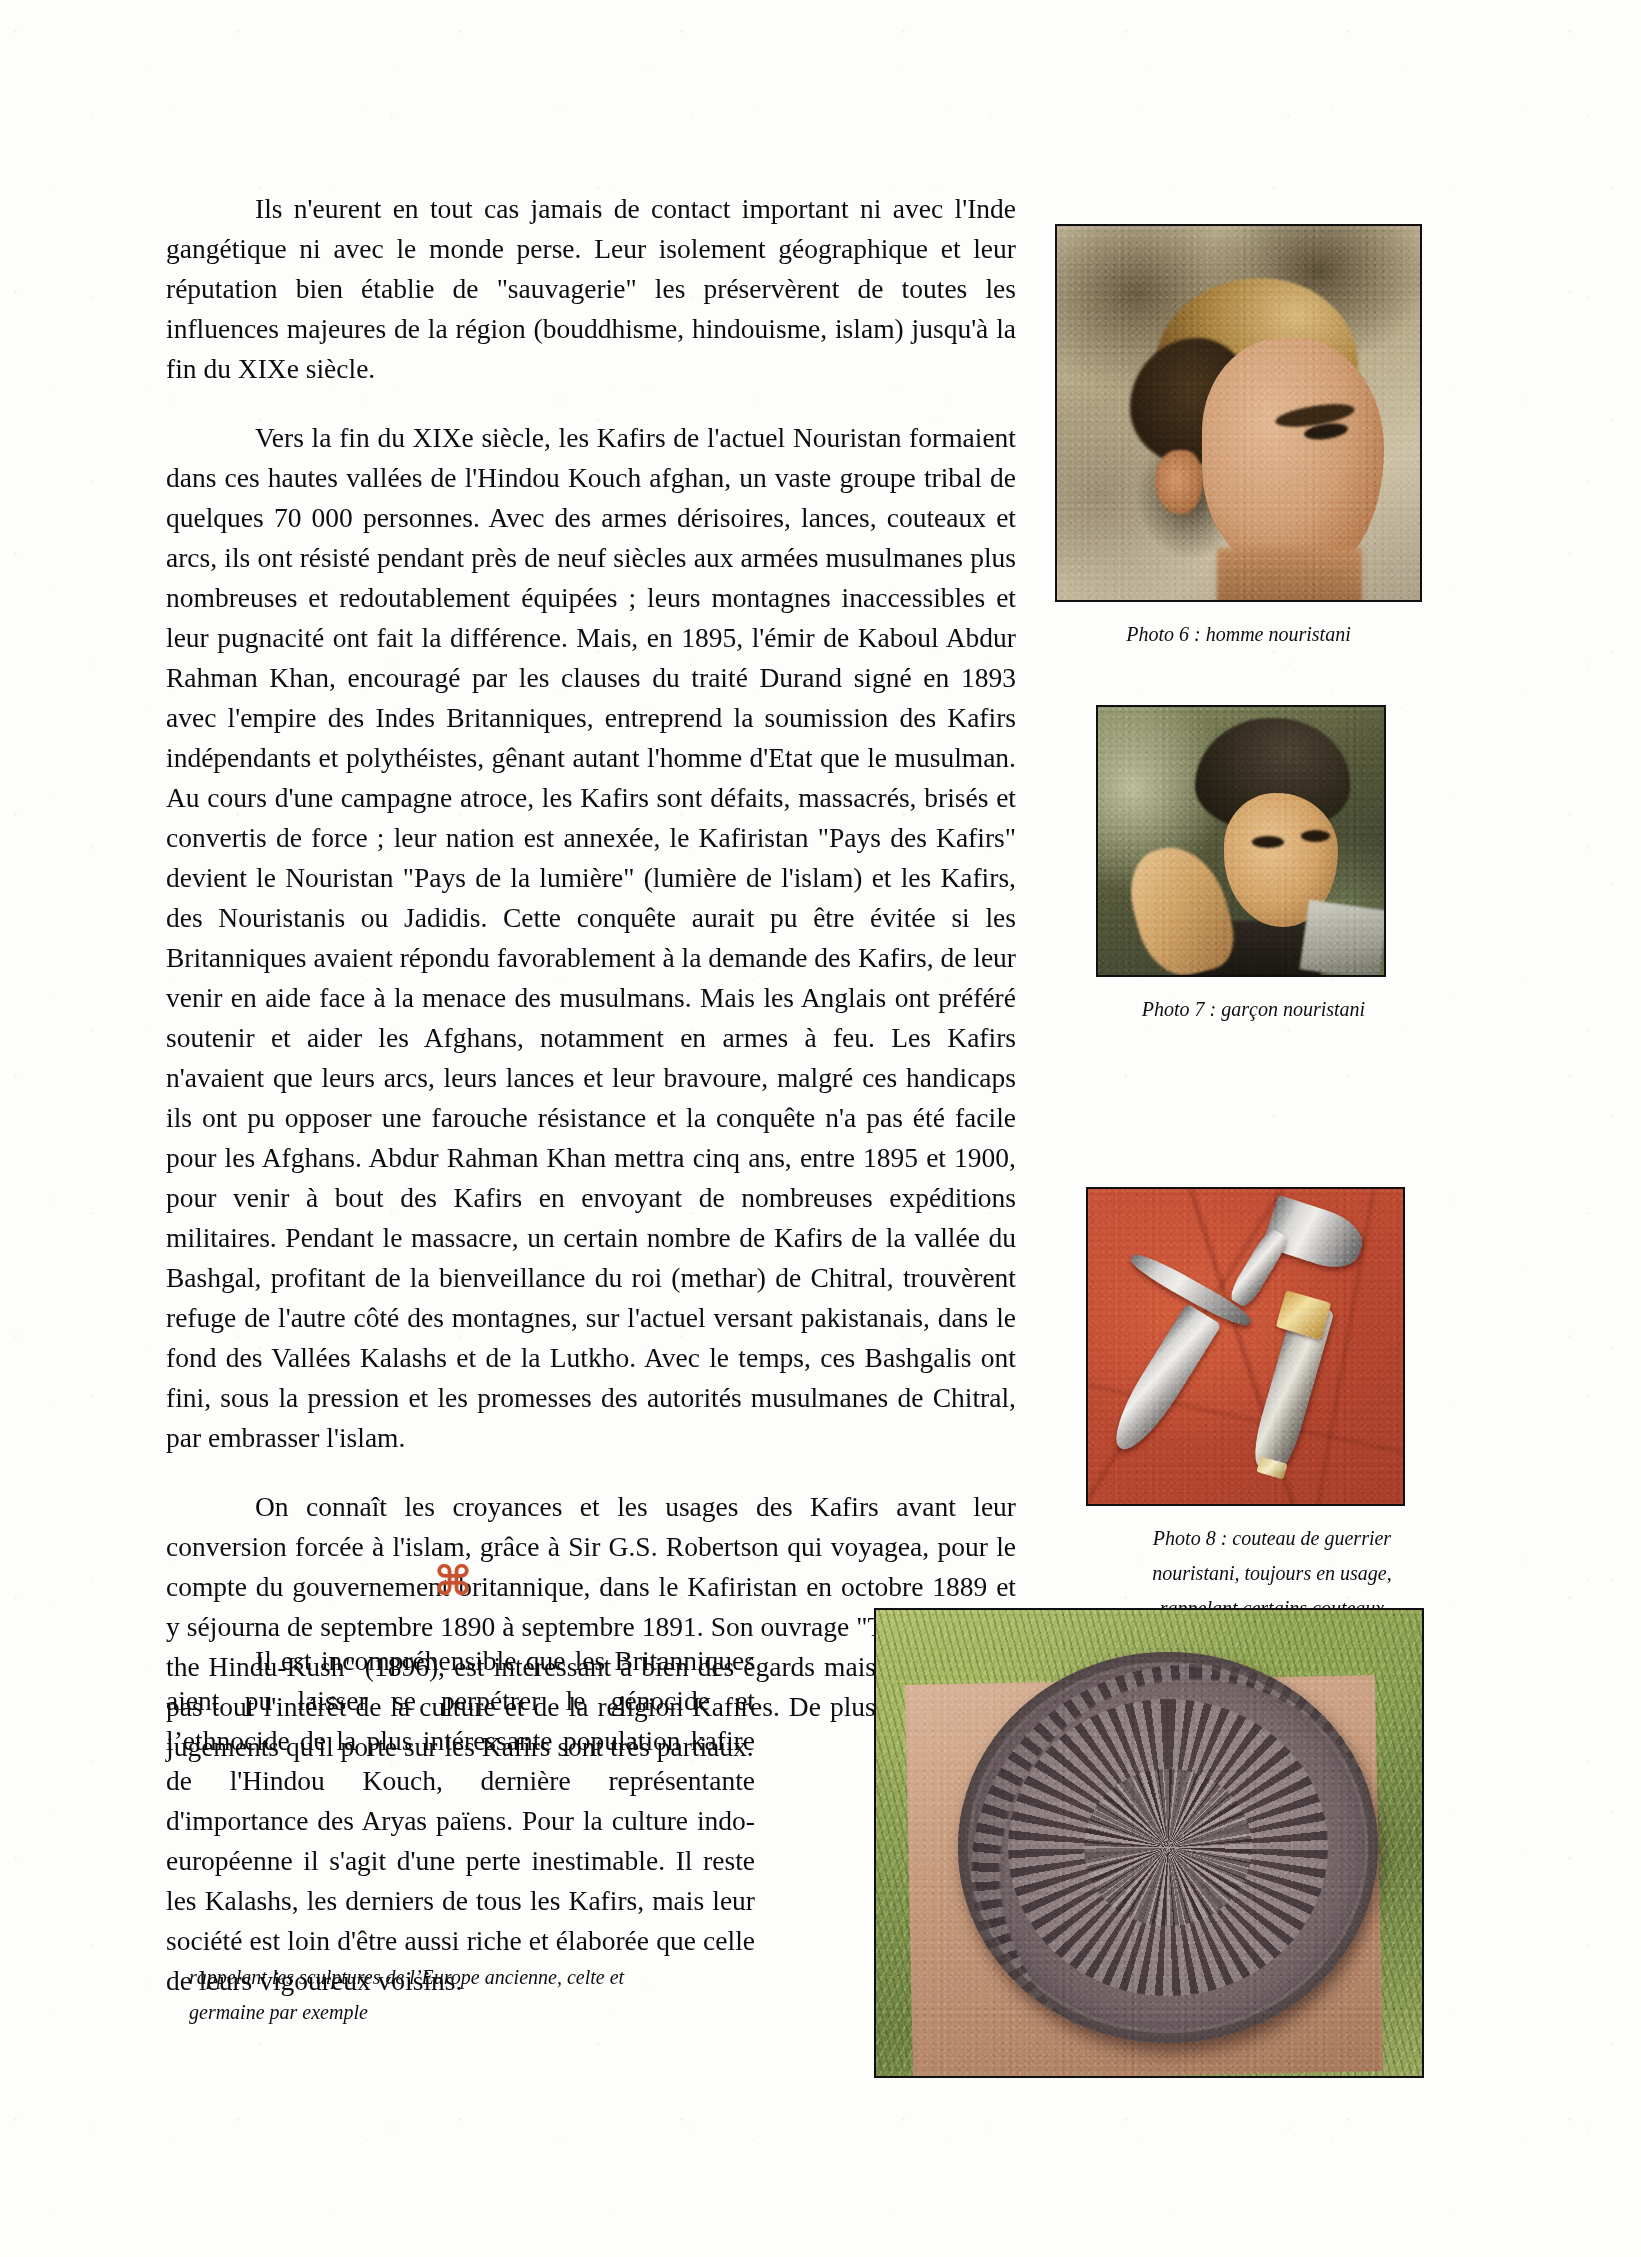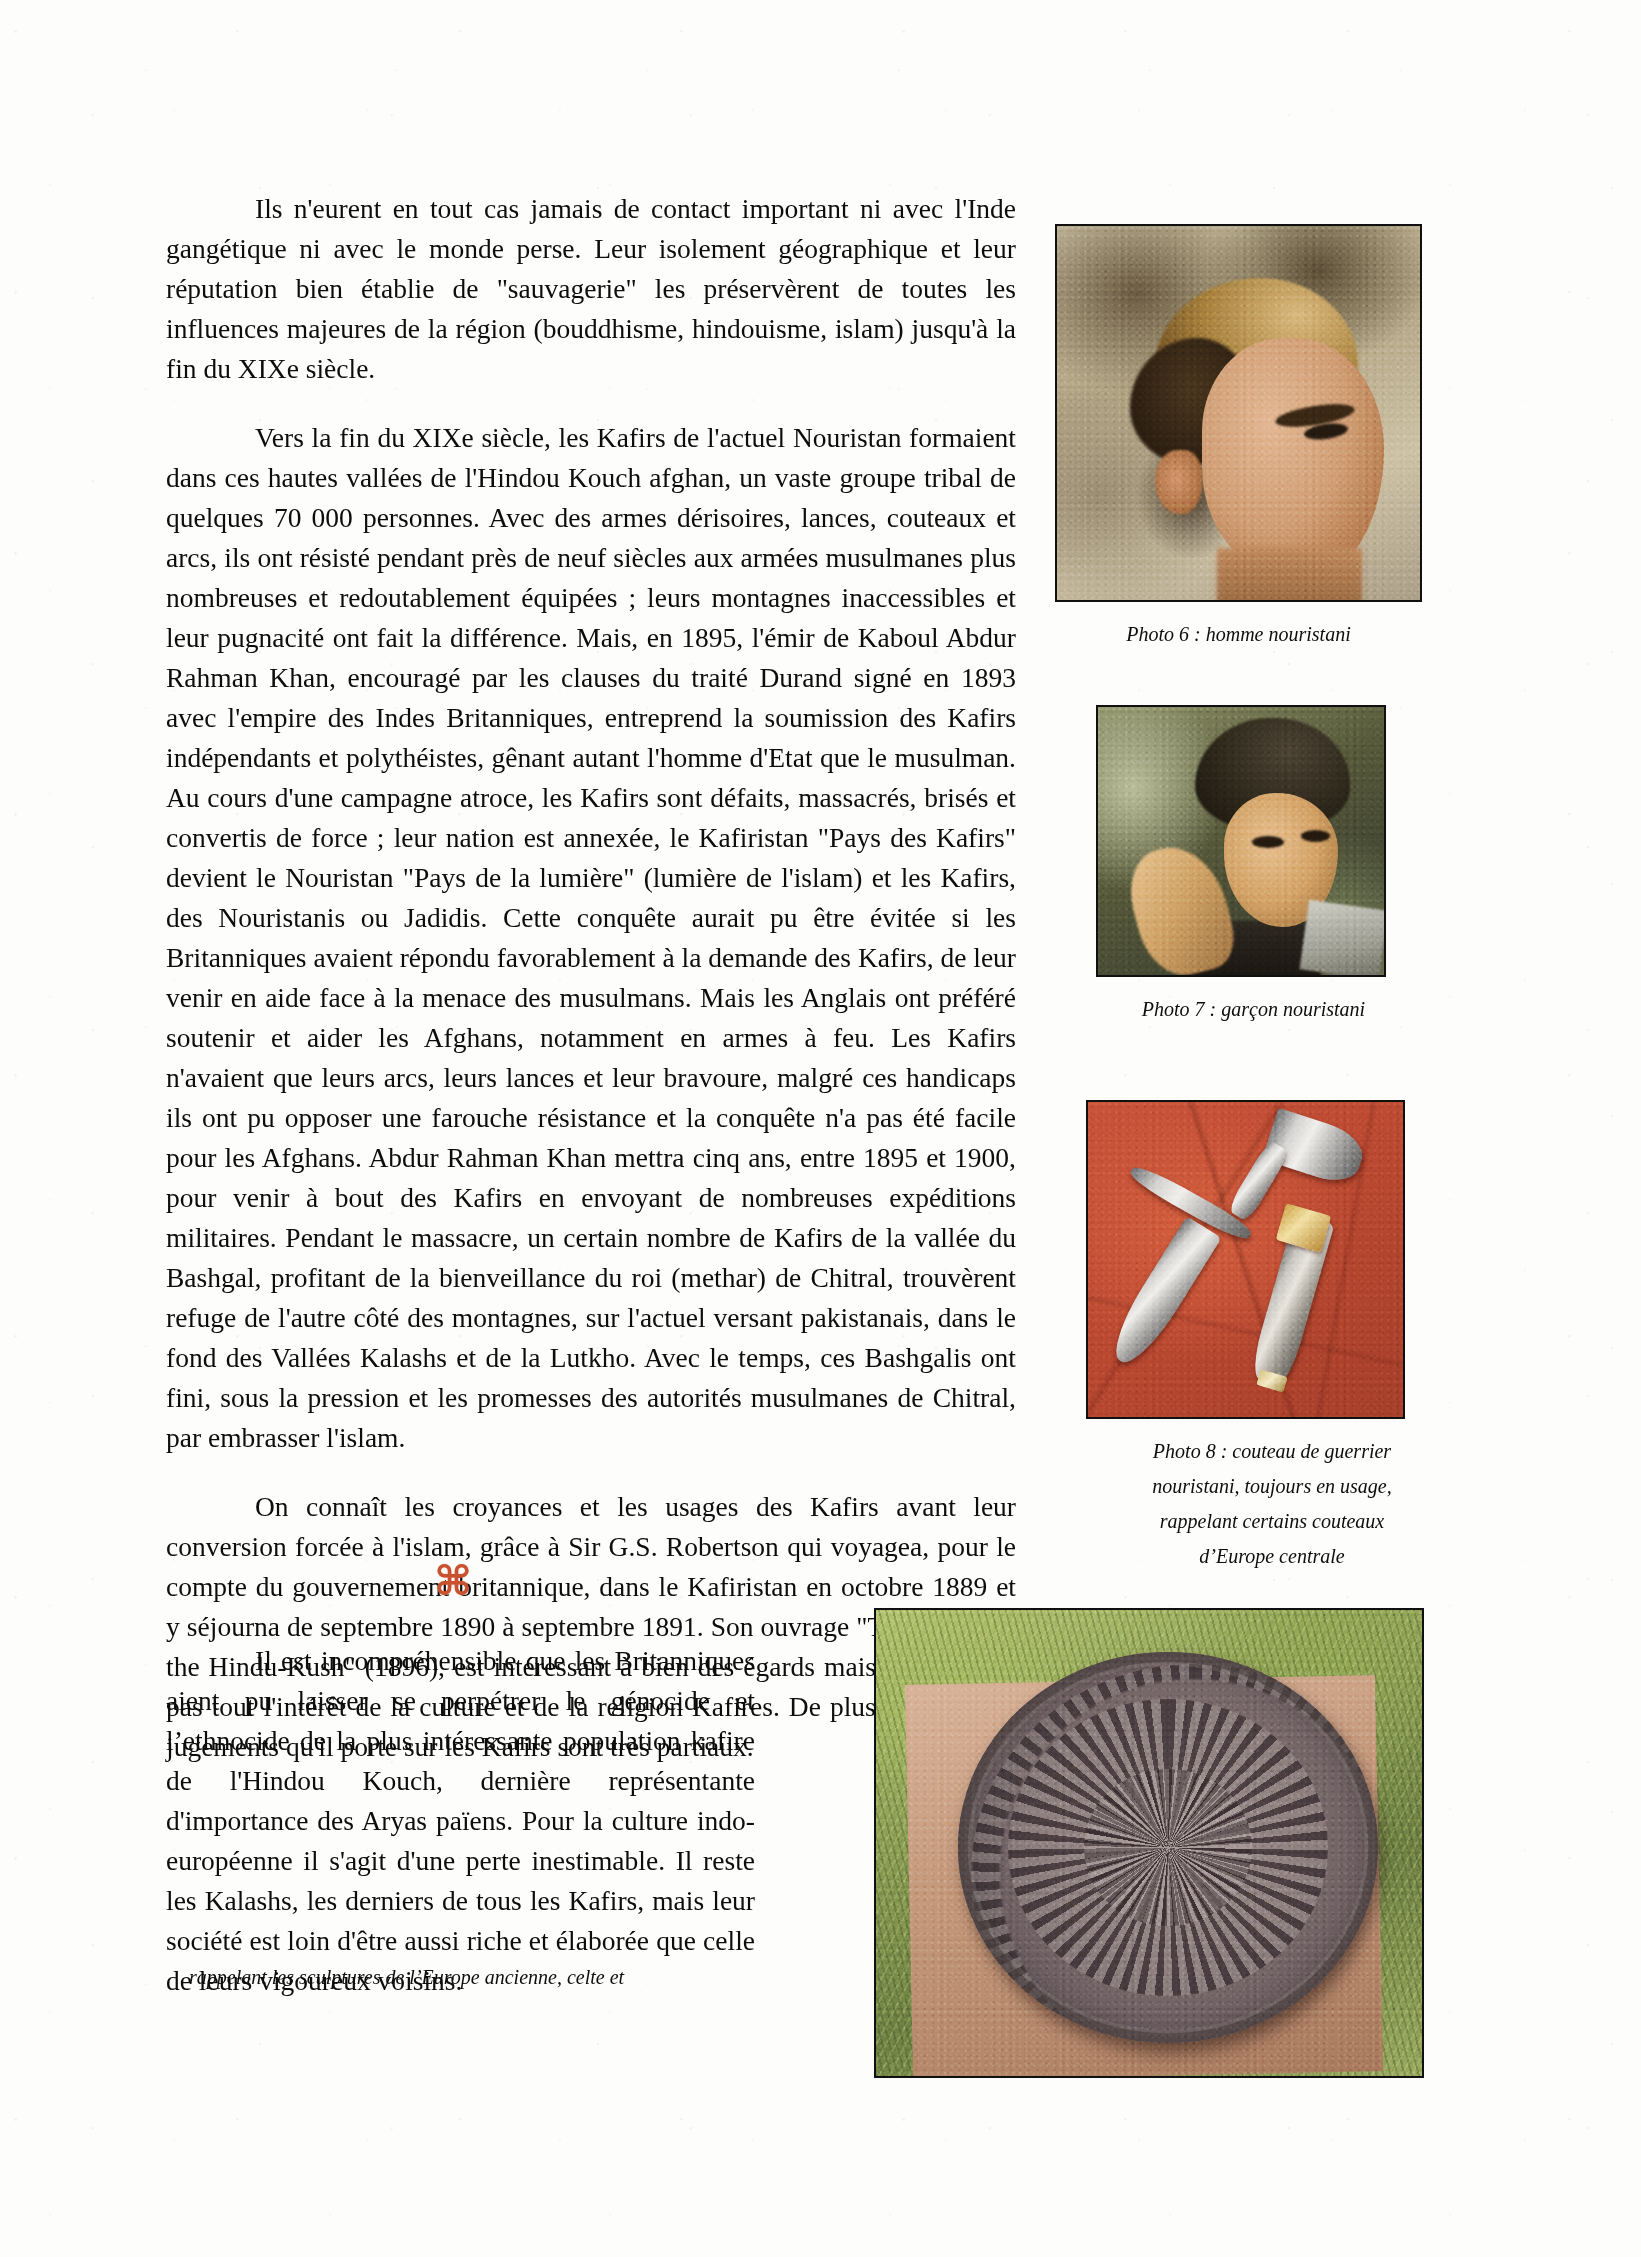--- a/index.html
+++ b/index.html
@@ -208,21 +208,21 @@
     transform: rotate(8deg);
     filter: blur(1.1px);
   }
   .p7-torso {
     position: absolute; left: 30%; top: 80%; width: 48%; height: 22%;
     background: linear-gradient(180deg, #2d2820 0%, #191510 100%);
     filter: blur(1.4px);
   }
 
   
-  #fig8 { left: 1086px; top: 1100px; width: 372px; }
+  #fig8 { left: 1086px; top: 1187px; width: 372px; }
   #fig8 .photo-frame { width: 319px; height: 319px; }
   .p8-bg {
     background:
       radial-gradient(ellipse 70% 60% at 35% 40%, #d4603f 0%, rgba(212,96,63,0) 70%),
       linear-gradient(145deg, #c9543a 0%, #bb4a32 45%, #a63f2b 100%);
   }
   .p8-crack {
     position: absolute; inset: 0;
     background-image:
       linear-gradient(72deg, transparent 48%, rgba(90,25,15,.28) 49%, transparent 50.5%),
@@ -442,17 +442,18 @@
           <div class="p9-rays-inner"></div>
           <div class="p9-rim"></div>
         </div>
       </div>
       <div class="grain"></div>
     </div>
   </div>
 
   <div id="cap9">
     <div class="caption left-cap">rappelant les sculptures de l’Europe ancienne, celte et</div>
+    <div class="caption left-cap lastline">germaine par exemple</div>
   </div>
 
   <div class="scan-noise"></div>
 </div>
 
 
 </body></html>

